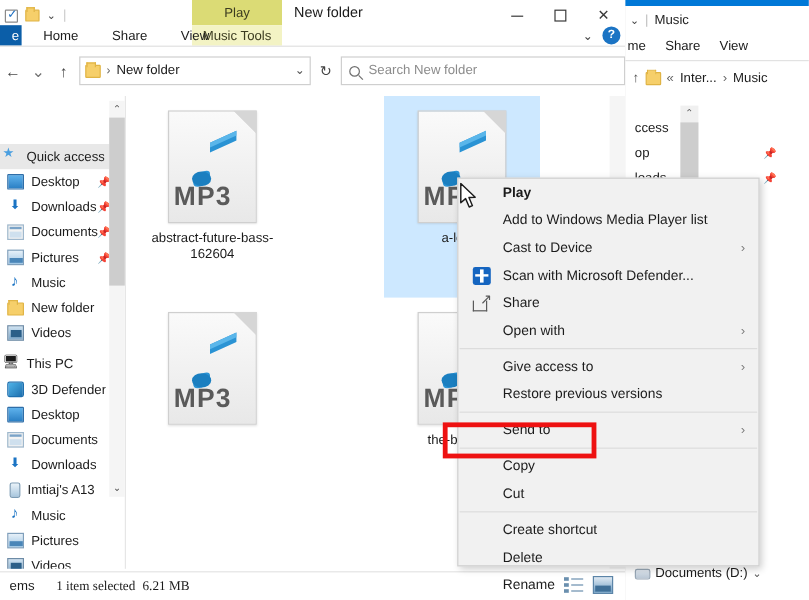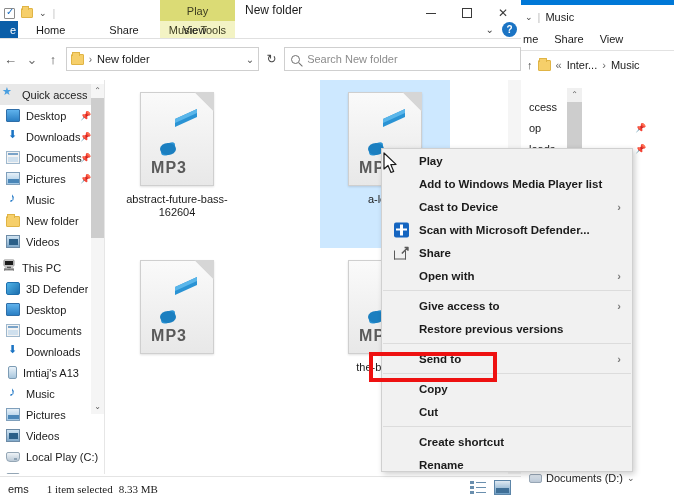--- a/index.html
+++ b/index.html
@@ -137,21 +137,21 @@
   .wbtn .max{ width:10px; height:10px; border:1px solid #3a3a3a; display:block; }
 
   
   .file-tab{
     position:absolute; left:0; top:21px; width:18px; height:17px; background:#0b5ea8;
     color:#fff; font-size:11px; display:flex; align-items:center; justify-content:flex-end;
     padding-right:2px;
   }
   .ribbon-tabs{
     position:absolute; left:22px; top:21px; height:17px;
-    display:flex; align-items:center; gap:16px; font-size:11px; color:#1b1b1b;
+    display:flex; align-items:center; gap:0; font-size:11px; color:#1b1b1b;
   }
   .ribbon-tabs .rt{ padding:0 14px; }
   .ribbon-sep{
     position:absolute; left:0; top:38px; width:521px; height:1px; background:#e0e0e0;
   }
   .ribbon-right{
     position:absolute; right:4px; top:22px; display:flex; align-items:center; gap:8px;
   }
   .chev-down{ color:#444; font-size:10px; }
   .help-ico{
@@ -206,21 +206,21 @@
     position:absolute; left:0; top:84px; width:100px; bottom:26px;
     font-size:11px; color:#1b1b1b; overflow:hidden;
   }
   .nav-item{
     height:21px; display:flex; align-items:center; gap:6px; padding-left:6px;
     position:relative; white-space:nowrap;
   }
   .nav-item.sel{ background:#e8e8e8; }
   .nav-item .pin{ position:absolute; right:8px; color:#8a8a8a; font-size:9px; }
   .nav-item .lbl{ overflow:hidden; text-overflow:clip; }
-  .nav-item.group{ padding-left:2px; }
+  .nav-item.group{ padding-left:2px;margin-top:36px; }
 
   
   .ico{ width:14px; height:13px; flex:none; position:relative; }
   .ico-star:before{ content:"★"; position:absolute; left:0; top:-3px; font-size:11px; color:#4a9fe0; }
   .ico-desktop{ background:linear-gradient(#5fb2ec,#2a7fc4); border:1px solid #2f6ea8; border-radius:1px; }
   .ico-down:before{ content:"⬇"; position:absolute; left:2px; top:-2px; font-size:11px; color:#1b74c4; }
   .ico-doc{ background:#f3f3f3; border:1px solid #9fb8cd; }
   .ico-doc:before{ content:""; position:absolute; left:1px; top:1px; width:10px; height:2px; background:#7aa3c8; }
   .ico-doc:after{ content:""; position:absolute; left:1px; top:5px; width:10px; height:5px; background:#cfe0ee; }
   .ico-pic{ background:linear-gradient(#e6f0f8,#9fc6e4); border:1px solid #7f9fbb; }
@@ -269,21 +269,21 @@
   .mp3-icon .fold-edge{
     position:absolute; right:-1px; top:-1px; width:0; height:0;
     border-left:20px solid transparent; border-top:20px solid #d6d6d6;
     clip-path:polygon(100% 0, 100% 100%, 0 0);
   }
   .note{
     position:absolute; left:16px; top:14px; width:44px; height:52px;
   }
   .mp3-text{
     position:absolute; left:0; right:16px; bottom:8px; text-align:center;
-    font-size:16px; font-weight:bold; color:#5a5a5a;
+    font-size:22px; font-weight:bold; color:#5a5a5a;
     font-family:"Liberation Sans", sans-serif; letter-spacing:1px;
   }
   .file-name{
     margin-top:7px; font-size:11px; color:#1b1b1b; line-height:13px;
     padding:0 3px; word-wrap:break-word;
   }
 
   .content-scroll{
     position:absolute; right:0; top:0; width:13px; bottom:0; background:#f5f5f5;
   }
@@ -318,21 +318,21 @@
 
   
   .ctx-menu{
     position:absolute; left:381px; top:148px; width:252px; height:324px;
     background:#f1f1f1; border:1px solid #d0d0d0;
     box-shadow:2px 2px 6px rgba(0,0,0,.20);
     z-index:10; font-size:11.5px; color:#1b1b1b;
   }
   .mi{
     height:23px; display:flex; align-items:center; position:relative;
-    padding-left:37px; white-space:nowrap;font-weight:bold;
+    padding-left:37px; white-space:nowrap;
   }
   .mi.bold{ font-weight:bold; }
   .mi .arrow{
     position:absolute; right:11px; top:50%; transform:translateY(-50%);
     color:#7a7a7a; font-size:11px;
   }
   .mi .mico{ position:absolute; left:12px; top:50%; transform:translateY(-50%); }
   .defender-ico{
     width:15px; height:15px; background:#1565c0; border-radius:2px; position:relative;
   }
@@ -628,21 +628,21 @@
       <div class="file-name">the-best-jaz</div>
       <div class="file-name" style="margin-top:0;">n</div>
     </div>
 
     <div class="content-scroll"></div>
   </div>
 
   <div class="statusbar">
     <span class="s1">ems</span>
     <span class="s2">1 item selected</span>
-    <span class="s2" style="padding-left:6px;">8.33 MB</span>
+    <span class="s2" style="padding-left:6px;">6.21 MB</span>
     <div class="view-btns">
       <div class="vb vb-list"></div>
       <div class="vb vb-tile"></div>
     </div>
   </div>
 </div>
 
 <div class="ctx-menu">
 
   <div class="mi bold">
@@ -700,20 +700,23 @@
   <div class="mi">
     <span>Cut</span>
   </div>
 
   <div class="mdiv"></div>
 
   <div class="mi">
     <span>Create shortcut</span>
   </div>
 
+  <div class="mi">
+    <span>Delete</span>
+  </div>
 
   <div class="mi">
     <span>Rename</span>
   </div>
 
 </div>
 
 <div class="red-box"></div>
 
 <svg class="cursor" viewBox="0 0 16 22">

